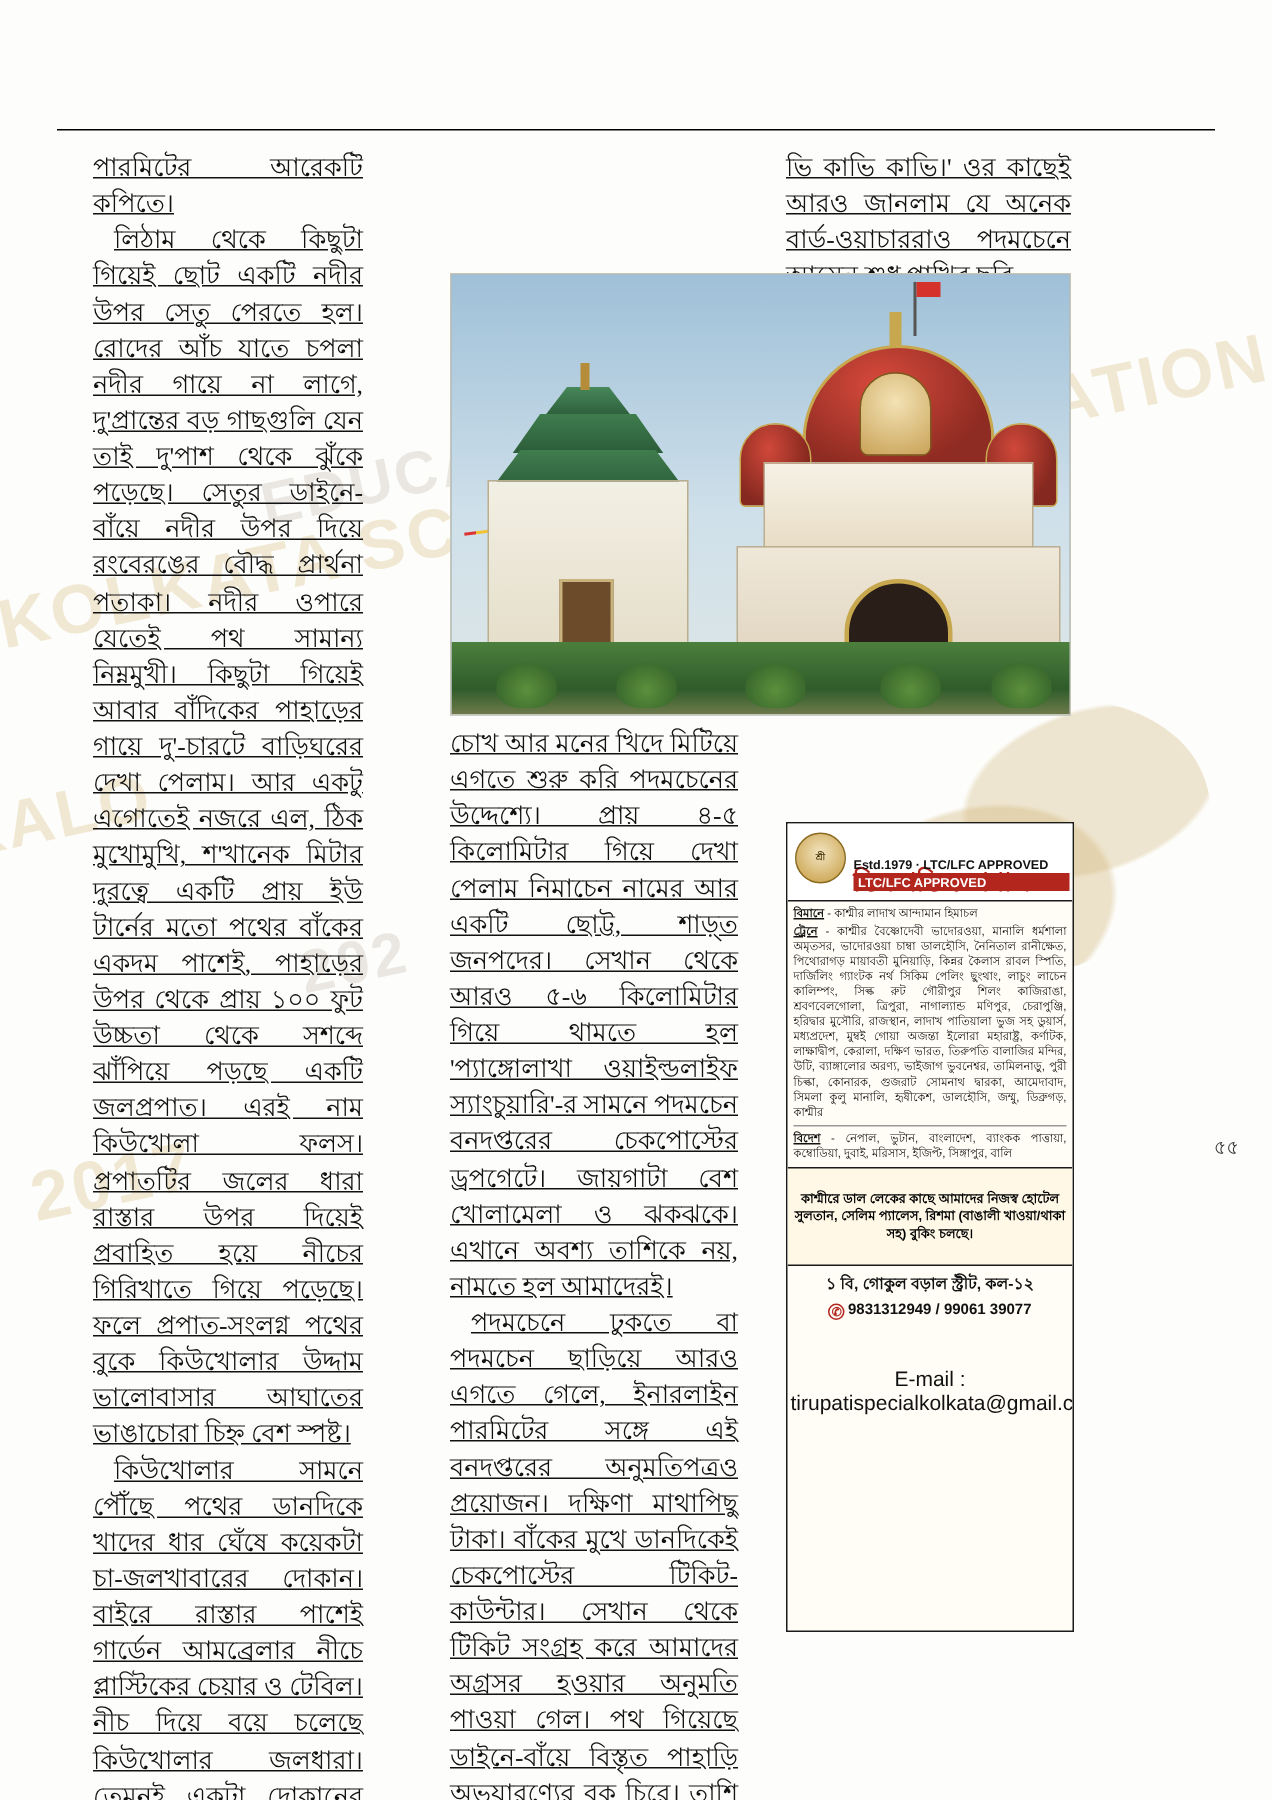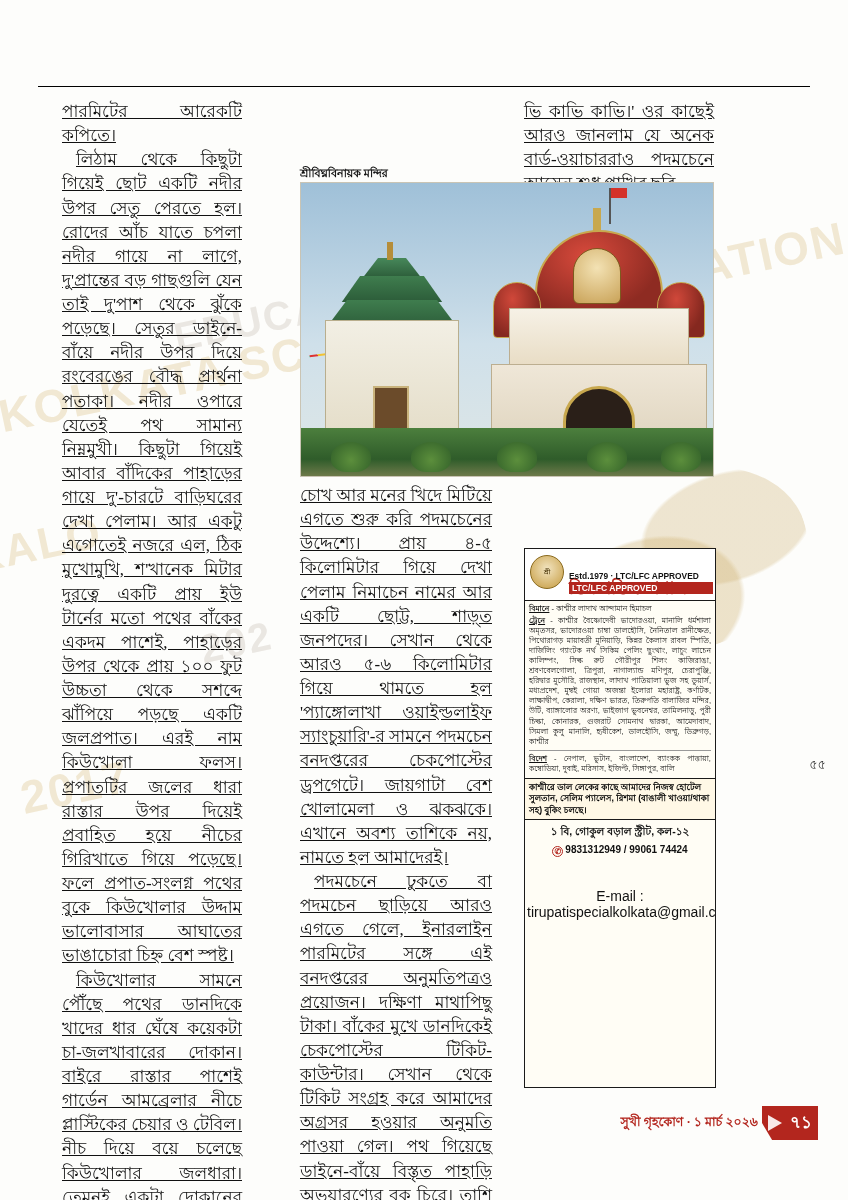--- a/index.html
+++ b/index.html
@@ -274,24 +274,25 @@
     padding: 3px 4px 2px 4px;
     font-size: 7.6px;
     line-height: 1.33;
     color: #111;
     text-align: justify;
   }
   .ad-body .lbl { font-weight: bold; text-decoration: underline; }
   .ad-row { margin-bottom: 1.5px; }
   .ad-sep { border-top: 1px solid #999; margin: 3px 0; }
   .ad-kashmir {
+    text-align: center;
     font-size: 8.6px;
     font-weight: bold;
     line-height: 1.35;
-    padding: 3px 4px;
+    padding: 15px 4px;
     border-top: 1px solid #1a1a1a;
     border-bottom: 1px solid #1a1a1a;
     background: #fff8e6;
   }
   .ad-addr {
     text-align: center;
     font-size: 10.5px;
     font-weight: bold;
     padding: 4px 2px 2px 2px;
     color: #111;
@@ -381,21 +382,20 @@
     <p>পারমিটের আরেকটি কপিতে।</p>
     <p class="indent">লিঠাম থেকে কিছুটা গিয়েই ছোট একটি নদীর উপর সেতু পেরতে হল। রোদের আঁচ যাতে চপলা নদীর গায়ে না লাগে, দু'প্রান্তের বড় গাছগুলি যেন তাই দু'পাশ থেকে ঝুঁকে পড়েছে। সেতুর ডাইনে-বাঁয়ে নদীর উপর দিয়ে রংবেরঙের বৌদ্ধ প্রার্থনা পতাকা। নদীর ওপারে যেতেই পথ সামান্য নিম্নমুখী। কিছুটা গিয়েই আবার বাঁদিকের পাহাড়ের গায়ে দু'-চারটে বাড়িঘরের দেখা পেলাম। আর একটু এগোতেই নজরে এল, ঠিক মুখোমুখি, শ'খানেক মিটার দুরত্বে একটি প্রায় ইউ টার্নের মতো পথের বাঁকের একদম পাশেই, পাহাড়ের উপর থেকে প্রায় ১০০ ফুট উচ্চতা থেকে সশব্দে ঝাঁপিয়ে পড়ছে একটি জলপ্রপাত। এরই নাম কিউখোলা ফলস। প্রপাতটির জলের ধারা রাস্তার উপর দিয়েই প্রবাহিত হয়ে নীচের গিরিখাতে গিয়ে পড়েছে। ফলে প্রপাত-সংলগ্ন পথের বুকে কিউখোলার উদ্দাম ভালোবাসার আঘাতের ভাঙাচোরা চিহ্ন বেশ স্পষ্ট।</p>
     <p class="indent">কিউখোলার সামনে পৌঁছে পথের ডানদিকে খাদের ধার ঘেঁষে কয়েকটা চা-জলখাবারের দোকান। বাইরে রাস্তার পাশেই গার্ডেন আমব্রেলার নীচে প্লাস্টিকের চেয়ার ও টেবিল। নীচ দিয়ে বয়ে চলেছে কিউখোলার জলধারা। তেমনই একটা দোকানের সামনে গাড়ি থামাল তাশি। জায়গাটার সৌন্দর্যের মধ্যে বেশ মাদকতার ছোঁয়া আছে। বেলাও নেহাত কম হয়নি। যদিও আর মাত্র ১২-১৩ কিলোমিটার দুরে পদমচেনের হোমস্টেইতেই আমাদের লাঞ্চের আয়োজন রয়েছে, তবুও এখানে বসে মোমো আর হা সহযোগে কিউখোলার মনভোলানো ঝরঝরানি দেখার সুযোগ হাতছাড়া করতে মন চাইল না। পাশের দোকানটিতে মোমোর অর্ডার দিয়ে চললাম কিউখোলার দিকে।</p>
   </div>
 
 
   <div class="col col-3">
     <p>ভি কাভি কাভি।' ওর কাছেই আরও জানলাম যে অনেক বার্ড-ওয়াচাররাও পদমচেনে আসেন শুধু পাখির ছবি,</p>
   </div>
 
-  <div class="img-caption">শ্রীবিঘ্নবিনায়ক মন্দির</div>
 
   <div class="photo">
     <div class="sky"></div>
     <div class="prayer"></div>
 
     <div class="t-left">
       <div class="roof3"></div>
       <div class="roof2"></div>
       <div class="roof1"></div>
       <div class="spire"></div>
@@ -452,23 +452,19 @@
       <div class="ad-row">
         <span class="lbl">বিদেশ</span>
         <span>- নেপাল, ভুটান, বাংলাদেশ, ব্যাংকক পাত্তায়া, কম্বোডিয়া, দুবাই, মরিসাস, ইজিপ্ট, সিঙ্গাপুর, বালি</span>
       </div>
     </div>
 
     <div class="ad-kashmir">কাশ্মীরে ডাল লেকের কাছে আমাদের নিজস্ব হোটেল সুলতান, সেলিম প্যালেস, রিশমা (বাঙালী খাওয়া/থাকা সহ) বুকিং চলছে।</div>
 
     <div class="ad-addr">১ বি, গোকুল বড়াল স্ট্রীট, কল-১২</div>
     <div class="ad-phone">
-      <span class="ph-ico">✆</span><span>9831312949 / 99061 74424</span>
+      <span class="ph-ico">✆</span><span>9831312949 / 99061 39077</span>
     </div>
     <div class="ad-email">E-mail : tirupatispecialkolkata@gmail.com</div>
   </div>
 
-  <div class="footer">
-    <div class="footer-text">সুখী গৃহকোণ · ১ মার্চ ২০২৬</div>
-    <div class="footer-badge">৭১</div>
-  </div>
 
 </div>
 
 </body></html>

